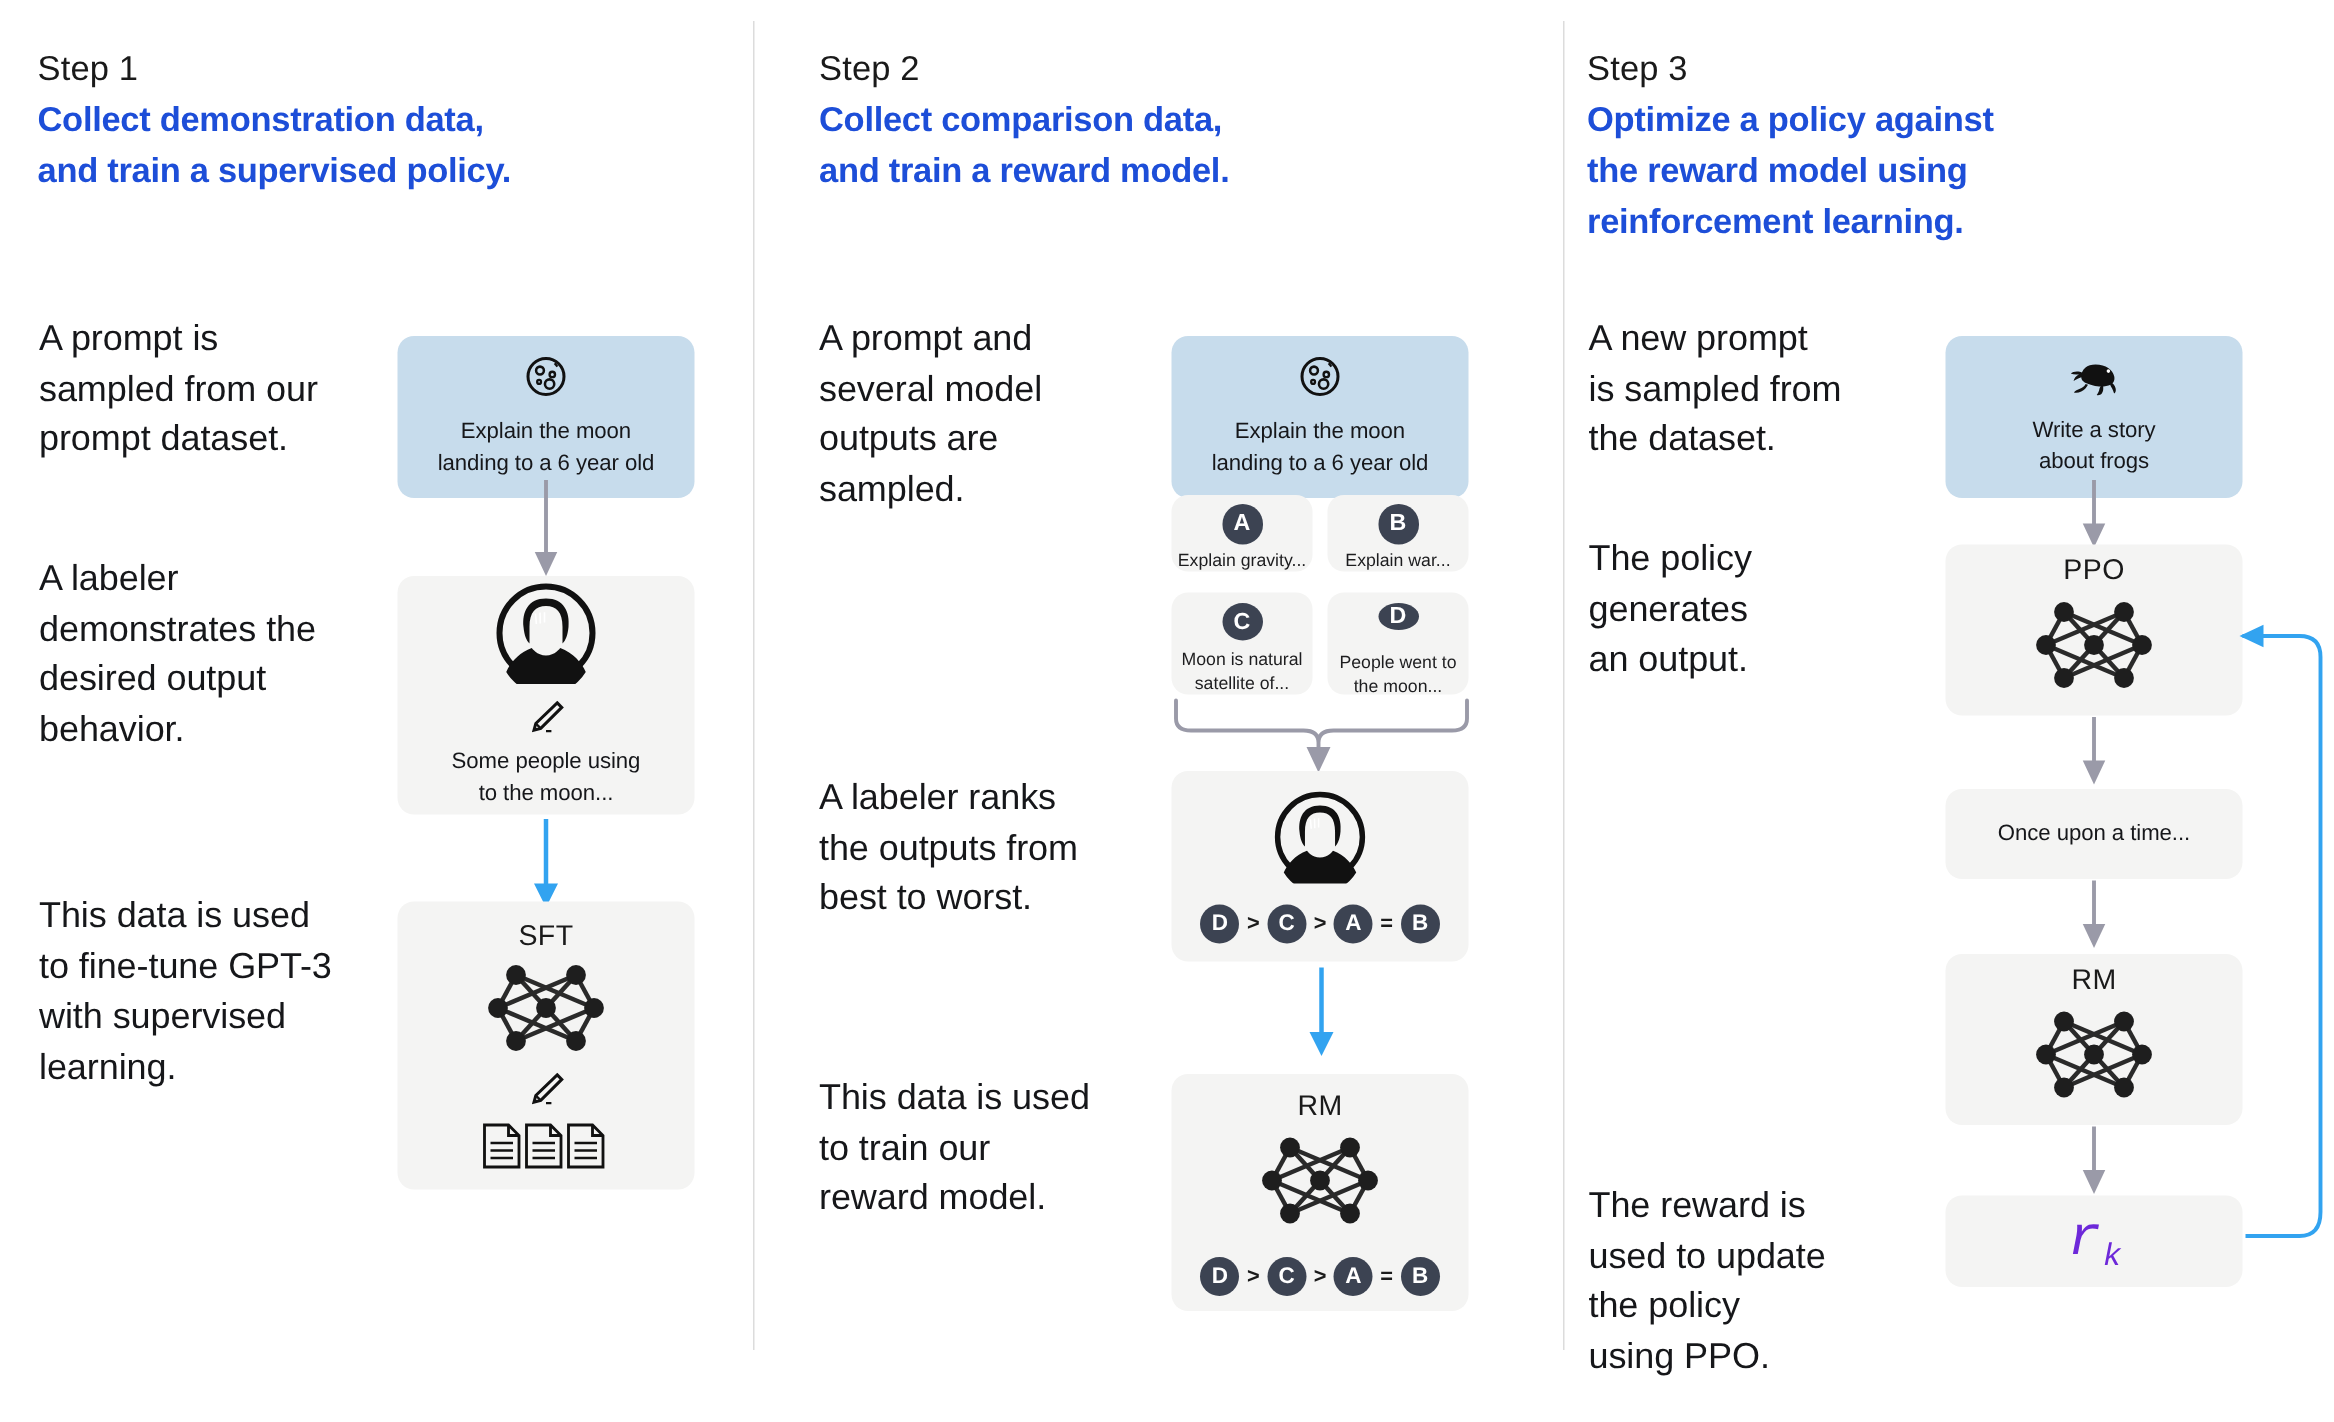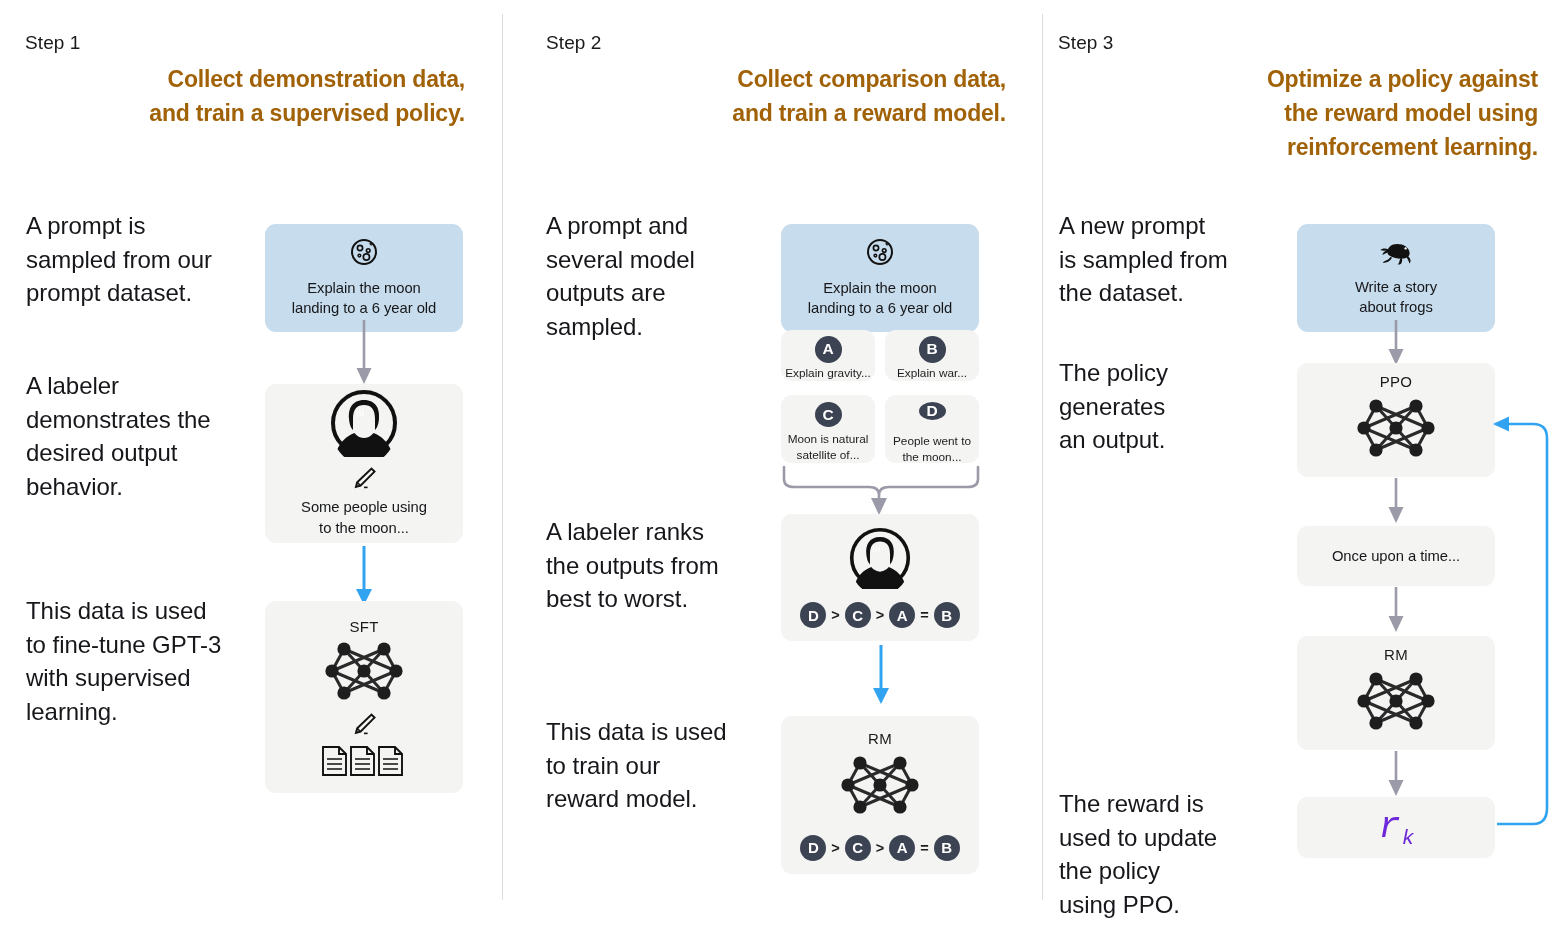--- a/index.html
+++ b/index.html
@@ -17,29 +17,28 @@
     background: #dcdcdc;
   }
 
   .column { position: absolute; top: 0; height: 948px; }
   .col1 { left: 0;    width: 502px; }
   .col2 { left: 503px; width: 540px; }
   .col3 { left: 1043px; width: 513px; }
 
   .step-label {
     position: absolute;
-    font-size: 19px; font-weight: 400; color: #1a1a1a;
+    font-size: 23px; font-weight: 400; color: #1a1a1a;
     letter-spacing: 0.1px;
   }
   .step-title {
     position: absolute;
     font-size: 23px; font-weight: 700; line-height: 34px;
-    letter-spacing: -0.2px; color: #a16207;
+    letter-spacing: -0.2px; color: #1d4ed8;
     white-space: pre-line;
-    text-align: right;
   }
 
   .caption {
     position: absolute;
     font-size: 24px; line-height: 33.5px; font-weight: 400;
     color: #16171a; white-space: pre-line; letter-spacing: -0.05px;
   }
 
   .card {
     position: absolute;
@@ -52,21 +51,21 @@
 
   .card-text {
     font-size: 14.8px; line-height: 20.5px; text-align: center;
     color: #16171a; white-space: pre-line; letter-spacing: -0.05px;
   }
   .card-small-text {
     font-size: 11.8px; line-height: 15.5px; text-align: center;
     color: #1d1d1f; white-space: pre-line;
   }
   .net-label {
-    font-size: 15px; color: #1a1a1a; letter-spacing: 0.3px;
+    font-size: 19px; color: #1a1a1a; letter-spacing: 0.3px;
     text-align: center;
   }
 
   .icon-moon, .icon-frog { display: block; }
 
   .arrow-svg { position: absolute; overflow: visible; }
 
   .badge {
     display: inline-flex; align-items: center; justify-content: center;
     border-radius: 50%;

